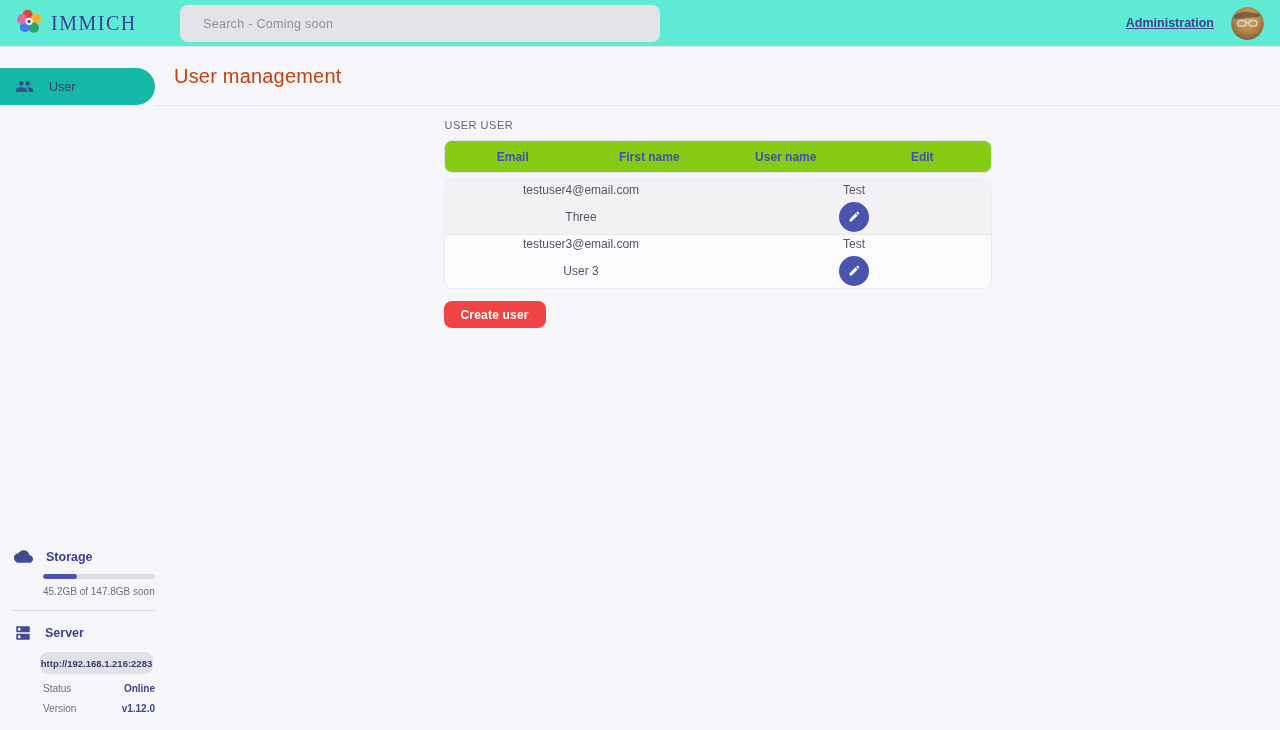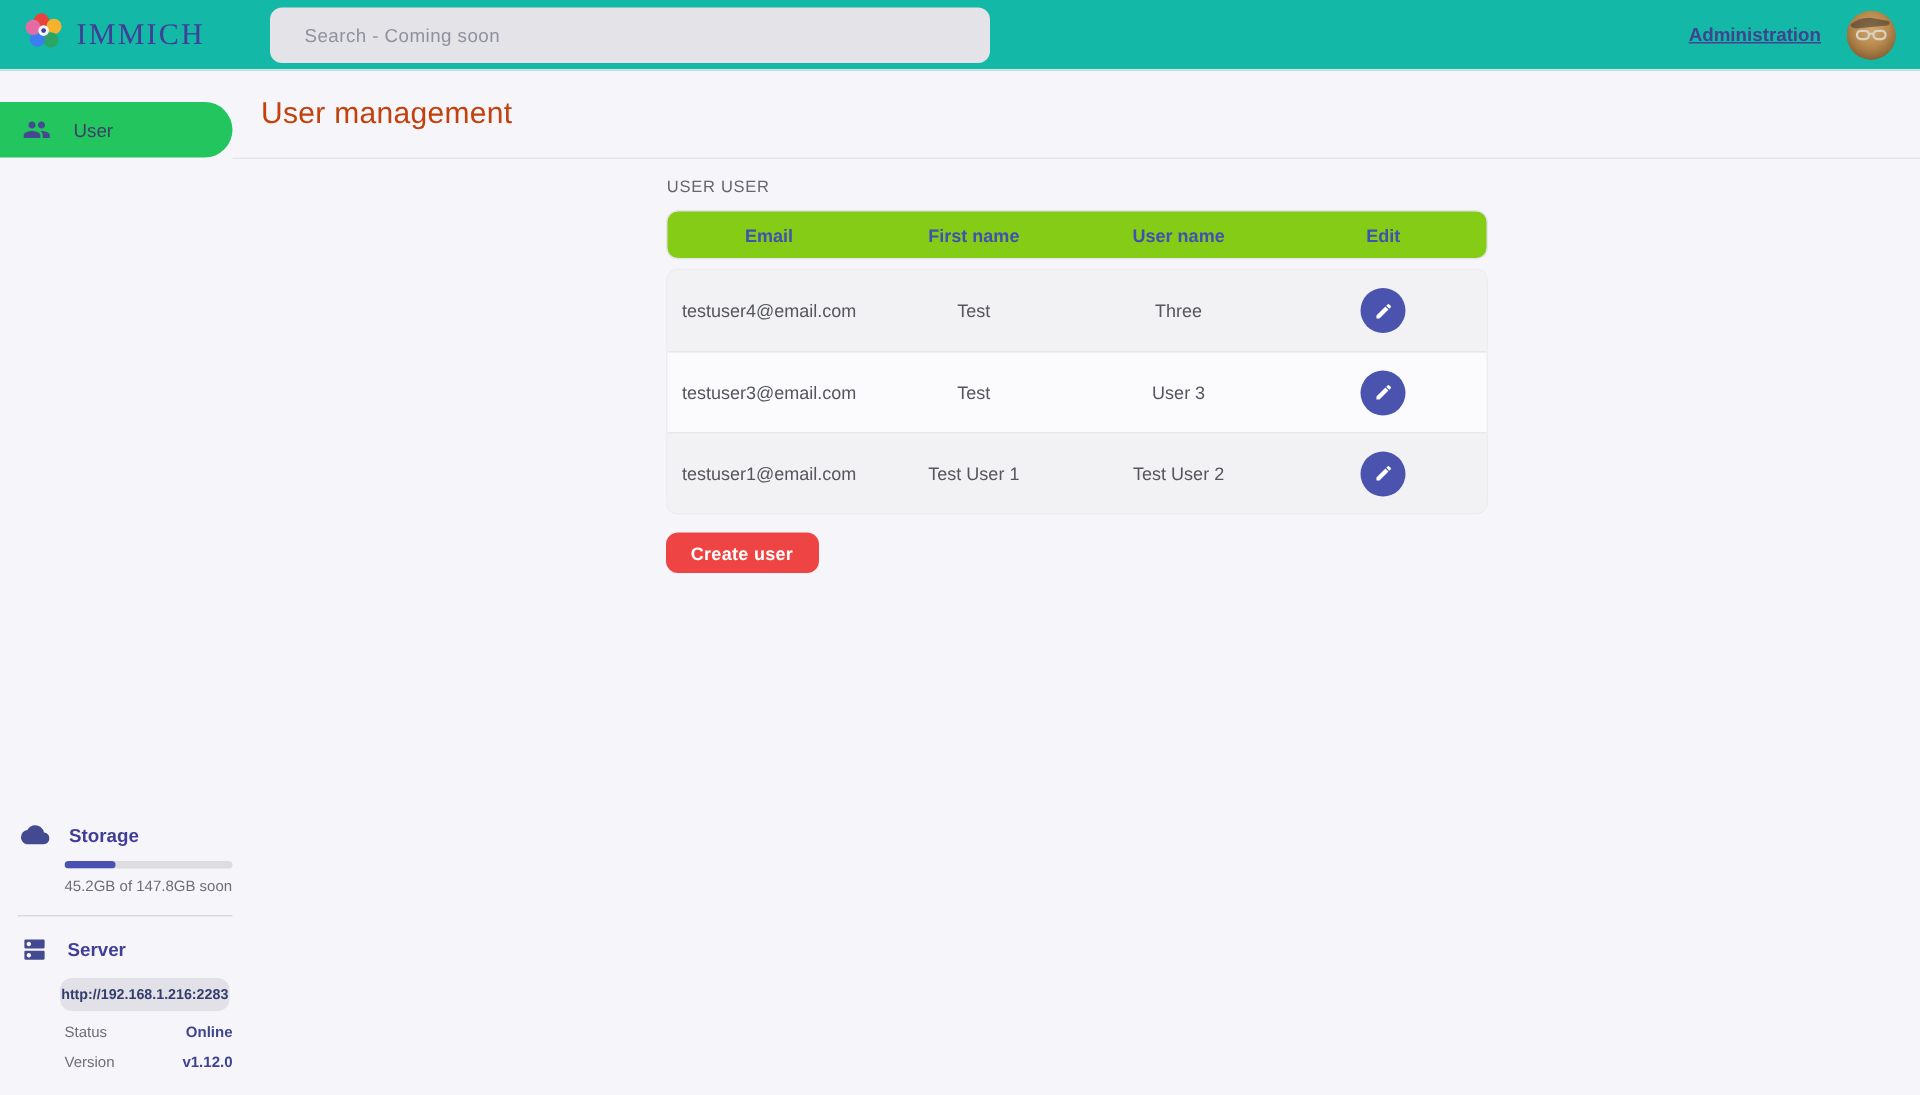--- a/index.html
+++ b/index.html
@@ -10,21 +10,21 @@
     color: #55565e;
     -webkit-font-smoothing: antialiased;
   }
   .app { display: flex; flex-direction: column; height: 730px; }
 
   
   .header {
     height: 47px; flex: 0 0 47px;
     display: flex; align-items: center;
     padding: 0 16px;
-    background: #14b8a6;
+    background: #5eead4;
     border-bottom: 1px solid #e2e2e8;
     position: relative;
   }
   .logo { display: flex; align-items: center; gap: 8px; cursor: pointer; }
   .logo-text {
     font-family: "Liberation Serif", serif;
     font-size: 20px; letter-spacing: 1.5px;
     color: #403e96; font-weight: 500;
   }
   .search-bar {
@@ -50,21 +50,21 @@
   .body-row { flex: 1; display: flex; min-height: 0; }
 
   
   .sidebar {
     width: 155px; flex: 0 0 155px;
     display: flex; flex-direction: column;
     padding-top: 21px;
   }
   .side-item {
     height: 37px; width: 155px;
-    background: #22c55e;
+    background: #14b8a6;
     border-radius: 0 19px 19px 0;
     display: flex; align-items: center;
     padding-left: 15px; gap: 15px;
     cursor: pointer;
   }
   .side-item-label { font-size: 12.5px; font-weight: 500; color: #3d4065; }
   .side-spacer { flex: 1; }
 
   .side-bottom { padding: 0 0 16px 0; }
   .side-block-head { display: flex; align-items: center; gap: 13px; padding-left: 14px; }
@@ -112,21 +112,21 @@
     border: 1px solid #e4e4e9;
     border-radius: 8px;
     display: grid; grid-template-columns: repeat(4, 1fr);
     align-items: center;
     margin-bottom: 6px;
   }
   .th { text-align: center; font-size: 12px; font-weight: bold; color: #4250af; }
   .tbody { border-radius: 8px; overflow: hidden; border: 1px solid #ececf1; }
   .tr {
     height: 54px;
-    display: grid; grid-template-columns: repeat(4, 1fr);
+    display: grid; grid-template-columns: repeat(2, 1fr);
     align-items: center;
   }
   .tr:nth-child(odd) { background: #f2f2f5; }
   .tr:nth-child(even) { background: #fbfbfd; }
   .tr + .tr { border-top: 1px solid #e7e7ec; }
   .td { text-align: center; font-size: 12px; color: #55565e; }
   .edit-btn {
     width: 30px; height: 30px; border-radius: 50%;
     background: #4a54ae; border: none; cursor: pointer;
     display: flex; align-items: center; justify-content: center;
@@ -286,34 +286,20 @@
                 <button class="edit-btn">
                   <span style="display:flex;">
                     <svg width="13" height="13" viewBox="0 0 24 24" fill="#ffffff">
                       <path d="M3 17.25V21h3.75L17.81 9.94l-3.75-3.75L3 17.25zM20.71 7.04c.39-.39.39-1.02 0-1.41l-2.34-2.34a.9959.9959 0 0 0-1.41 0l-1.83 1.83 3.75 3.75 1.83-1.83z"></path>
                     </svg>
                   </span>
                 </button>
               </div>
             </div>
 
-            <div class="tr">
-              <div class="td">testuser1@email.com</div>
-              <div class="td">Test User 1</div>
-              <div class="td">Test User 2</div>
-              <div class="td">
-                <button class="edit-btn">
-                  <span style="display:flex;">
-                    <svg width="13" height="13" viewBox="0 0 24 24" fill="#ffffff">
-                      <path d="M3 17.25V21h3.75L17.81 9.94l-3.75-3.75L3 17.25zM20.71 7.04c.39-.39.39-1.02 0-1.41l-2.34-2.34a.9959.9959 0 0 0-1.41 0l-1.83 1.83 3.75 3.75 1.83-1.83z"></path>
-                    </svg>
-                  </span>
-                </button>
-              </div>
-            </div>
           </div>
 
           
 
           <button class="create-btn">Create user</button>
         </div>
       </div>
     </main>
 
   </div>

